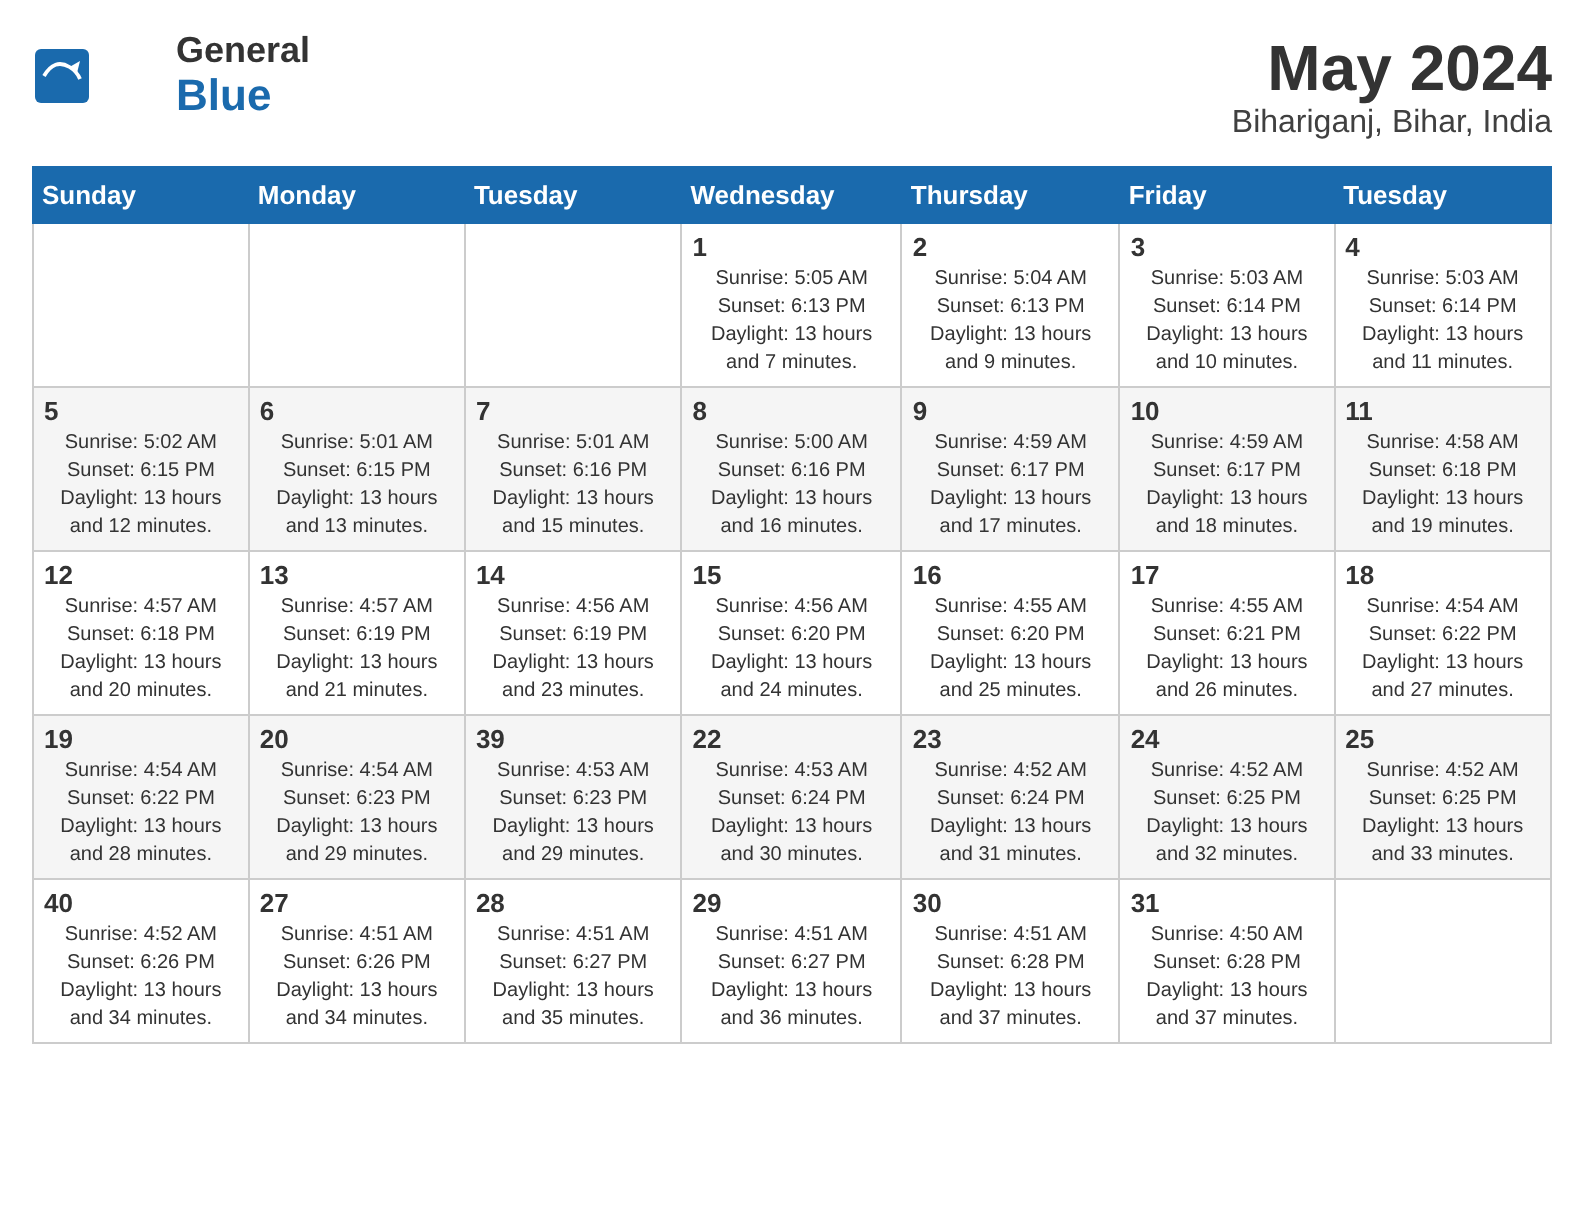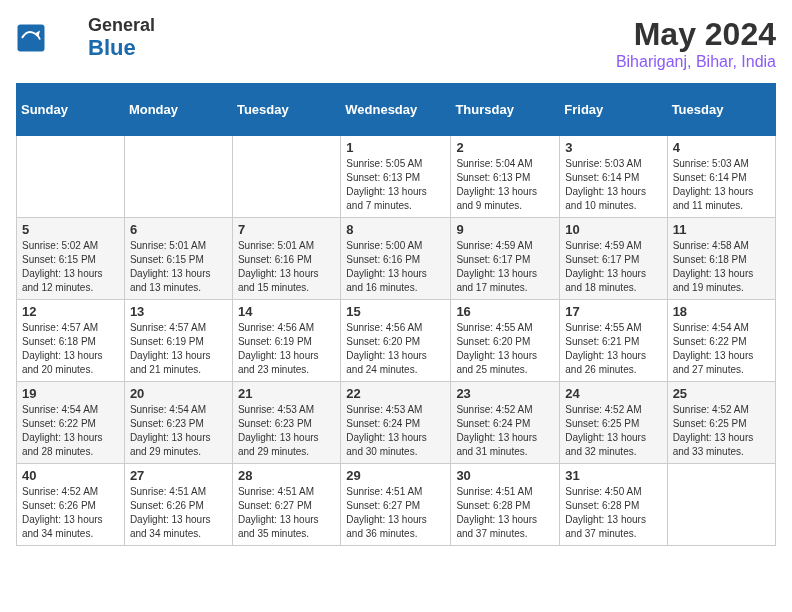--- a/index.html
+++ b/index.html
@@ -45,33 +45,33 @@
       text-align: right;
     }
     .title-month {
       font-size: 32px;
       font-weight: bold;
       color: #333;
       text-align: right;
     }
     .title-location {
       font-size: 16px;
-      color: #8b5cf6;
+      color: #404040;
     }
     .calendar {
       width: 100%;
       border-collapse: collapse;
       border: 1px solid #ccc;
     }
     .calendar th {
       background-color: #1a6aad;
       color: #fff;
       font-size: 13px;
       font-weight: bold;
-      padding: 18px 4px;
+      padding: 6px 4px;
       text-align: left;
       border: 1px solid #1a6aad;
     }
     .calendar td {
       vertical-align: top;
       padding: 4px 5px;
       border: 1px solid #ccc;
       font-size: 10.5px;
       color: #333;
       width: 113px;
@@ -85,20 +85,21 @@
       font-size: 13px;
       font-weight: bold;
       color: #333;
       display: block;
       margin-bottom: 2px;
     }
     .day-info {
       font-size: 10px;
       color: #333;
       line-height: 1.4;
+      text-align: center;
     }
     .empty-cell {
       background: #fff !important;
     }
   </style>
 </head>
 <body>
 
 <div class="header">
   <div class="logo">
@@ -215,21 +216,21 @@
       <tr>
         <td>
           <span class="day-number">19</span>
           <div class="day-info">Sunrise: 4:54 AM<br>Sunset: 6:22 PM<br>Daylight: 13 hours and 28 minutes.</div>
         </td>
         <td>
           <span class="day-number">20</span>
           <div class="day-info">Sunrise: 4:54 AM<br>Sunset: 6:23 PM<br>Daylight: 13 hours and 29 minutes.</div>
         </td>
         <td>
-          <span class="day-number">21</span>
+          <span class="day-number">39</span>
           <div class="day-info">Sunrise: 4:53 AM<br>Sunset: 6:23 PM<br>Daylight: 13 hours and 29 minutes.</div>
         </td>
         <td>
           <span class="day-number">22</span>
           <div class="day-info">Sunrise: 4:53 AM<br>Sunset: 6:24 PM<br>Daylight: 13 hours and 30 minutes.</div>
         </td>
         <td>
           <span class="day-number">23</span>
           <div class="day-info">Sunrise: 4:52 AM<br>Sunset: 6:24 PM<br>Daylight: 13 hours and 31 minutes.</div>
         </td>

